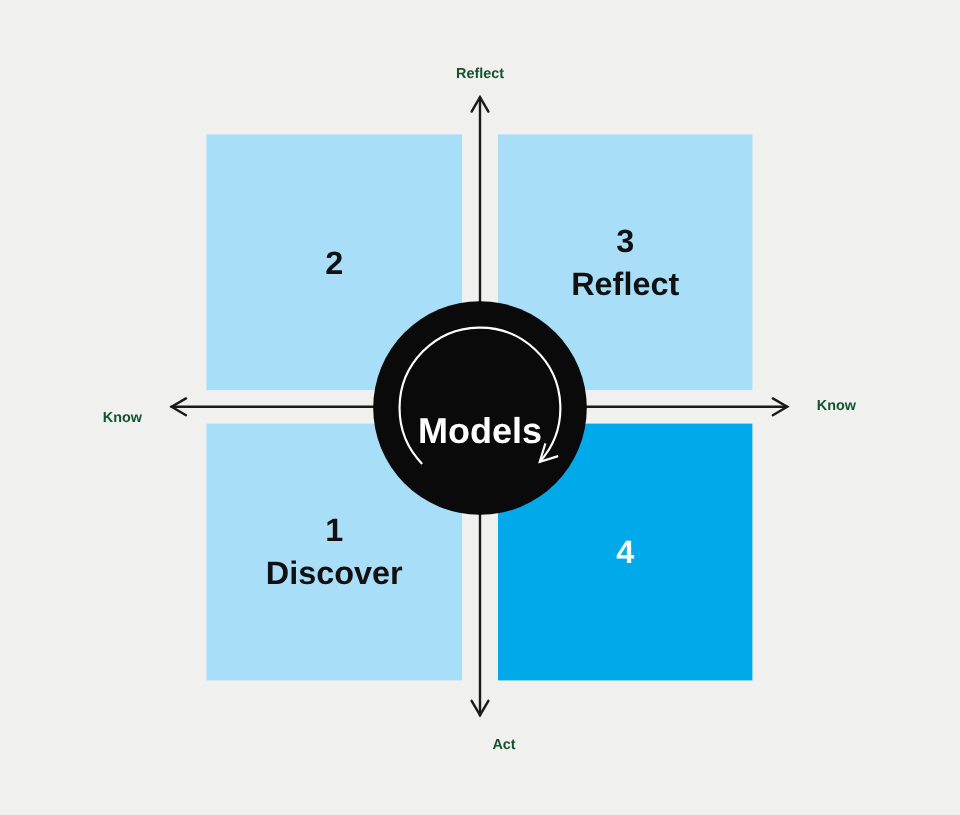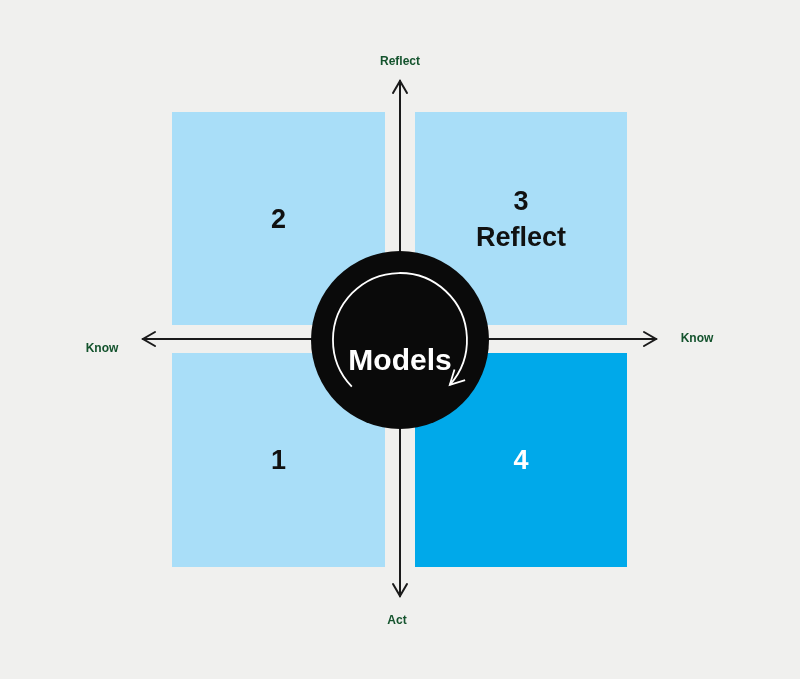--- a/index.html
+++ b/index.html
@@ -45,21 +45,21 @@
   .axis-label {
     position: absolute;
     transform: translate(-50%, -50%);
     font-weight: bold;
     font-size: 12px;
     color: #14532d;
     white-space: nowrap;
     z-index: 3;
   }
   .axis-label--top    { left: 400px; top: 61px; }
-  .axis-label--bottom { left: 397px; top: 620px; }
+  .axis-label--bottom { left: 420px; top: 620px; }
   .axis-label--left   { left: 102px; top: 348px; }
   .axis-label--right  { left: 697px; top: 338px; }
   
   .hub-label {
     position: absolute;
     left: 400px;
     top: 340px;
     transform: translate(-50%, -50%);
     font-weight: bold;
     font-size: 30px;
@@ -76,20 +76,21 @@
 
   <div class="quad quad--tl">
     <span>2</span>
   </div>
   <div class="quad quad--tr">
     <span>3</span>
     <span>Reflect</span>
   </div>
   <div class="quad quad--bl">
     <span>1</span>
+    <span>Discover</span>
   </div>
   <div class="quad quad--br">
     <span>4</span>
   </div>
 
   <svg class="layer gfx" width="800" height="679" viewBox="0 0 800 679">
 
     <g stroke="#1a1a1a" stroke-width="2" fill="none" stroke-linecap="round">
       <line x1="400" y1="81" x2="400" y2="596"></line>
       <polyline points="393,93 400,81 407,93"></polyline>

